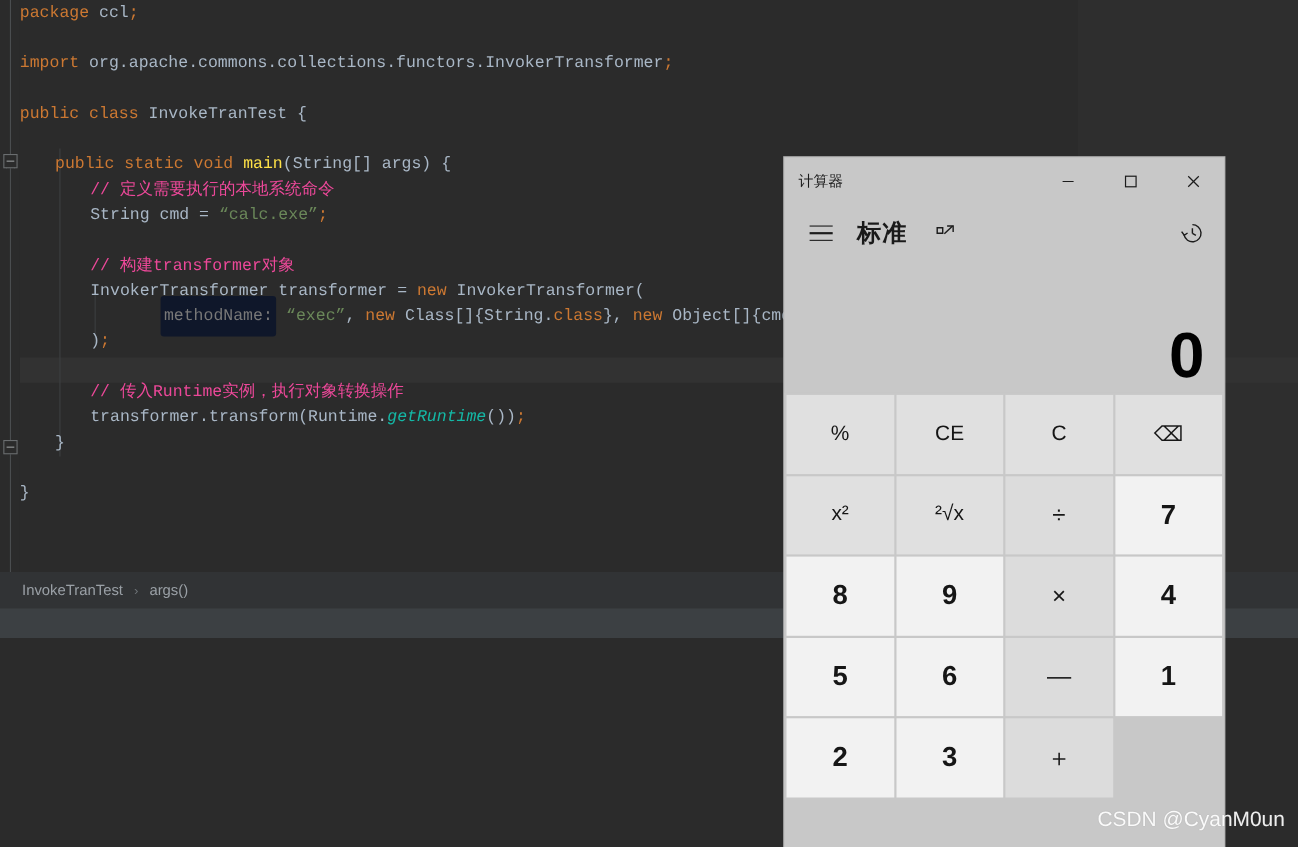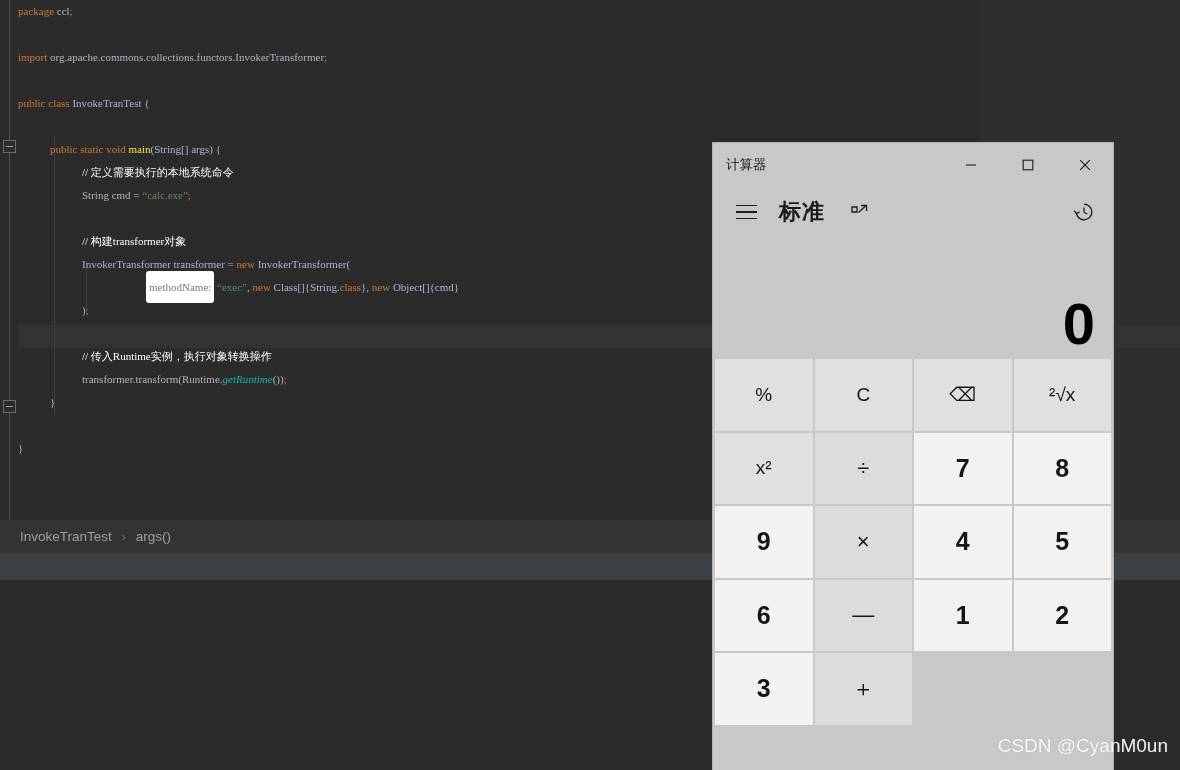--- a/index.html
+++ b/index.html
@@ -116,41 +116,41 @@
     height: 23px;
     background: #323232;
   }
 
   
   .code {
     position: absolute;
     left: 0; top: 0;
     width: 1024px;
     height: 520px;
-    font-family: Liberation Serif, serif;
-    font-size: 11px;
+    font-family: Liberation Mono, monospace;
+    font-size: 15px;
     line-height: 23px;
     color: #a9b7c6;
     white-space: pre;
   }
   .code-line {
     position: absolute;
     left: 18px;
     height: 23px;
     white-space: pre;
   }
   .kw  { color: #cc7832; }
   .str { color: #6a8759; }
-  .cmt { color: #ffffff; }
+  .cmt { color: #ec4899; }
   .fn  { color: #fde047; }
   .ident { color: #a9b7c6; }
   .sc  { color: #cc7832; }
   .italfn { color: #14b8a6; font-style: italic; }
   .hint {
-    background: #ffffff;
+    background: #0f172a;
     color: #787878;
     border-radius: 3px;
     padding: 10px 3px;
   }
 
   
   .breadcrumb-bar {
     position: absolute;
     left: 0;
     top: 520px;
@@ -436,24 +436,25 @@
     </div>
   </div>
 
   <div class="calc-display">
     <div class="display-value">0</div>
   </div>
 
 
   <div class="keypad" id="keypad">
       <div class="key func">%</div>
+      <div class="key func">CE</div>
       <div class="key func">C</div>
       <div class="key func">⌫</div>
+      <div class="key func">x²</div>
       <div class="key func">²√x</div>
-      <div class="key func">x²</div>
       <div class="key op">÷</div>
       <div class="key num">7</div>
       <div class="key num">8</div>
       <div class="key num">9</div>
       <div class="key op">×</div>
       <div class="key num">4</div>
       <div class="key num">5</div>
       <div class="key num">6</div>
       <div class="key op">—</div>
       <div class="key num">1</div>

